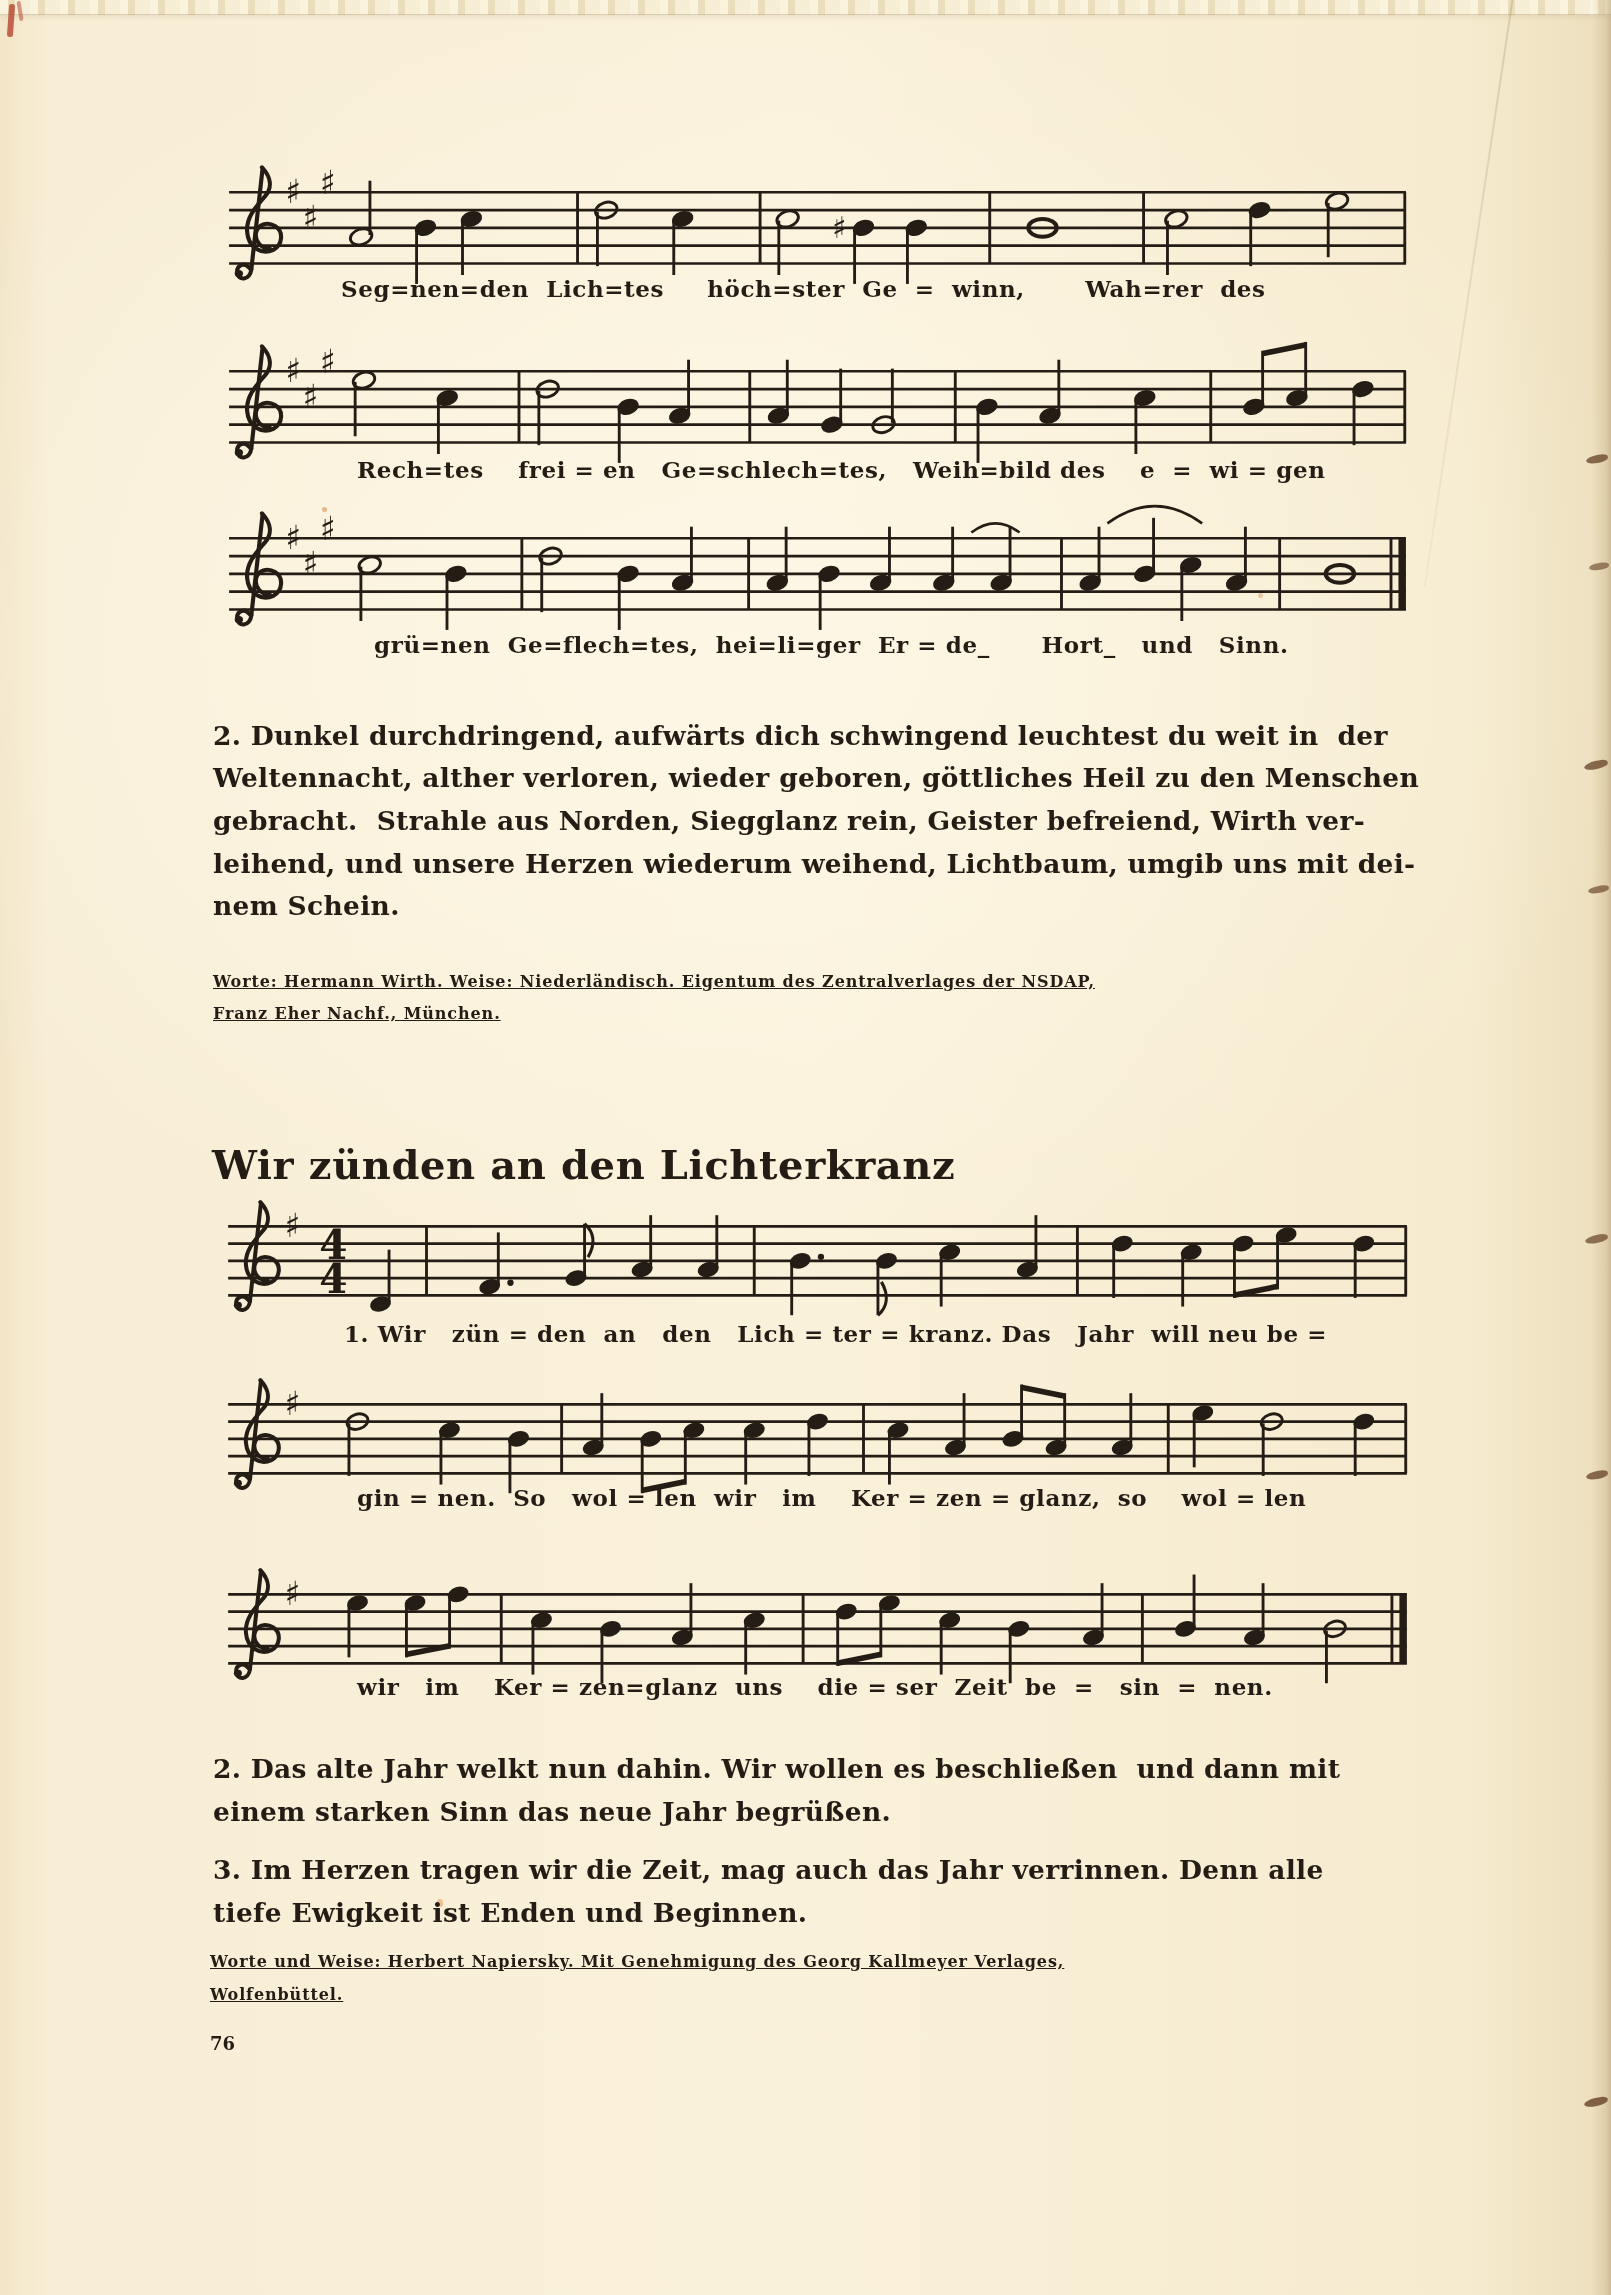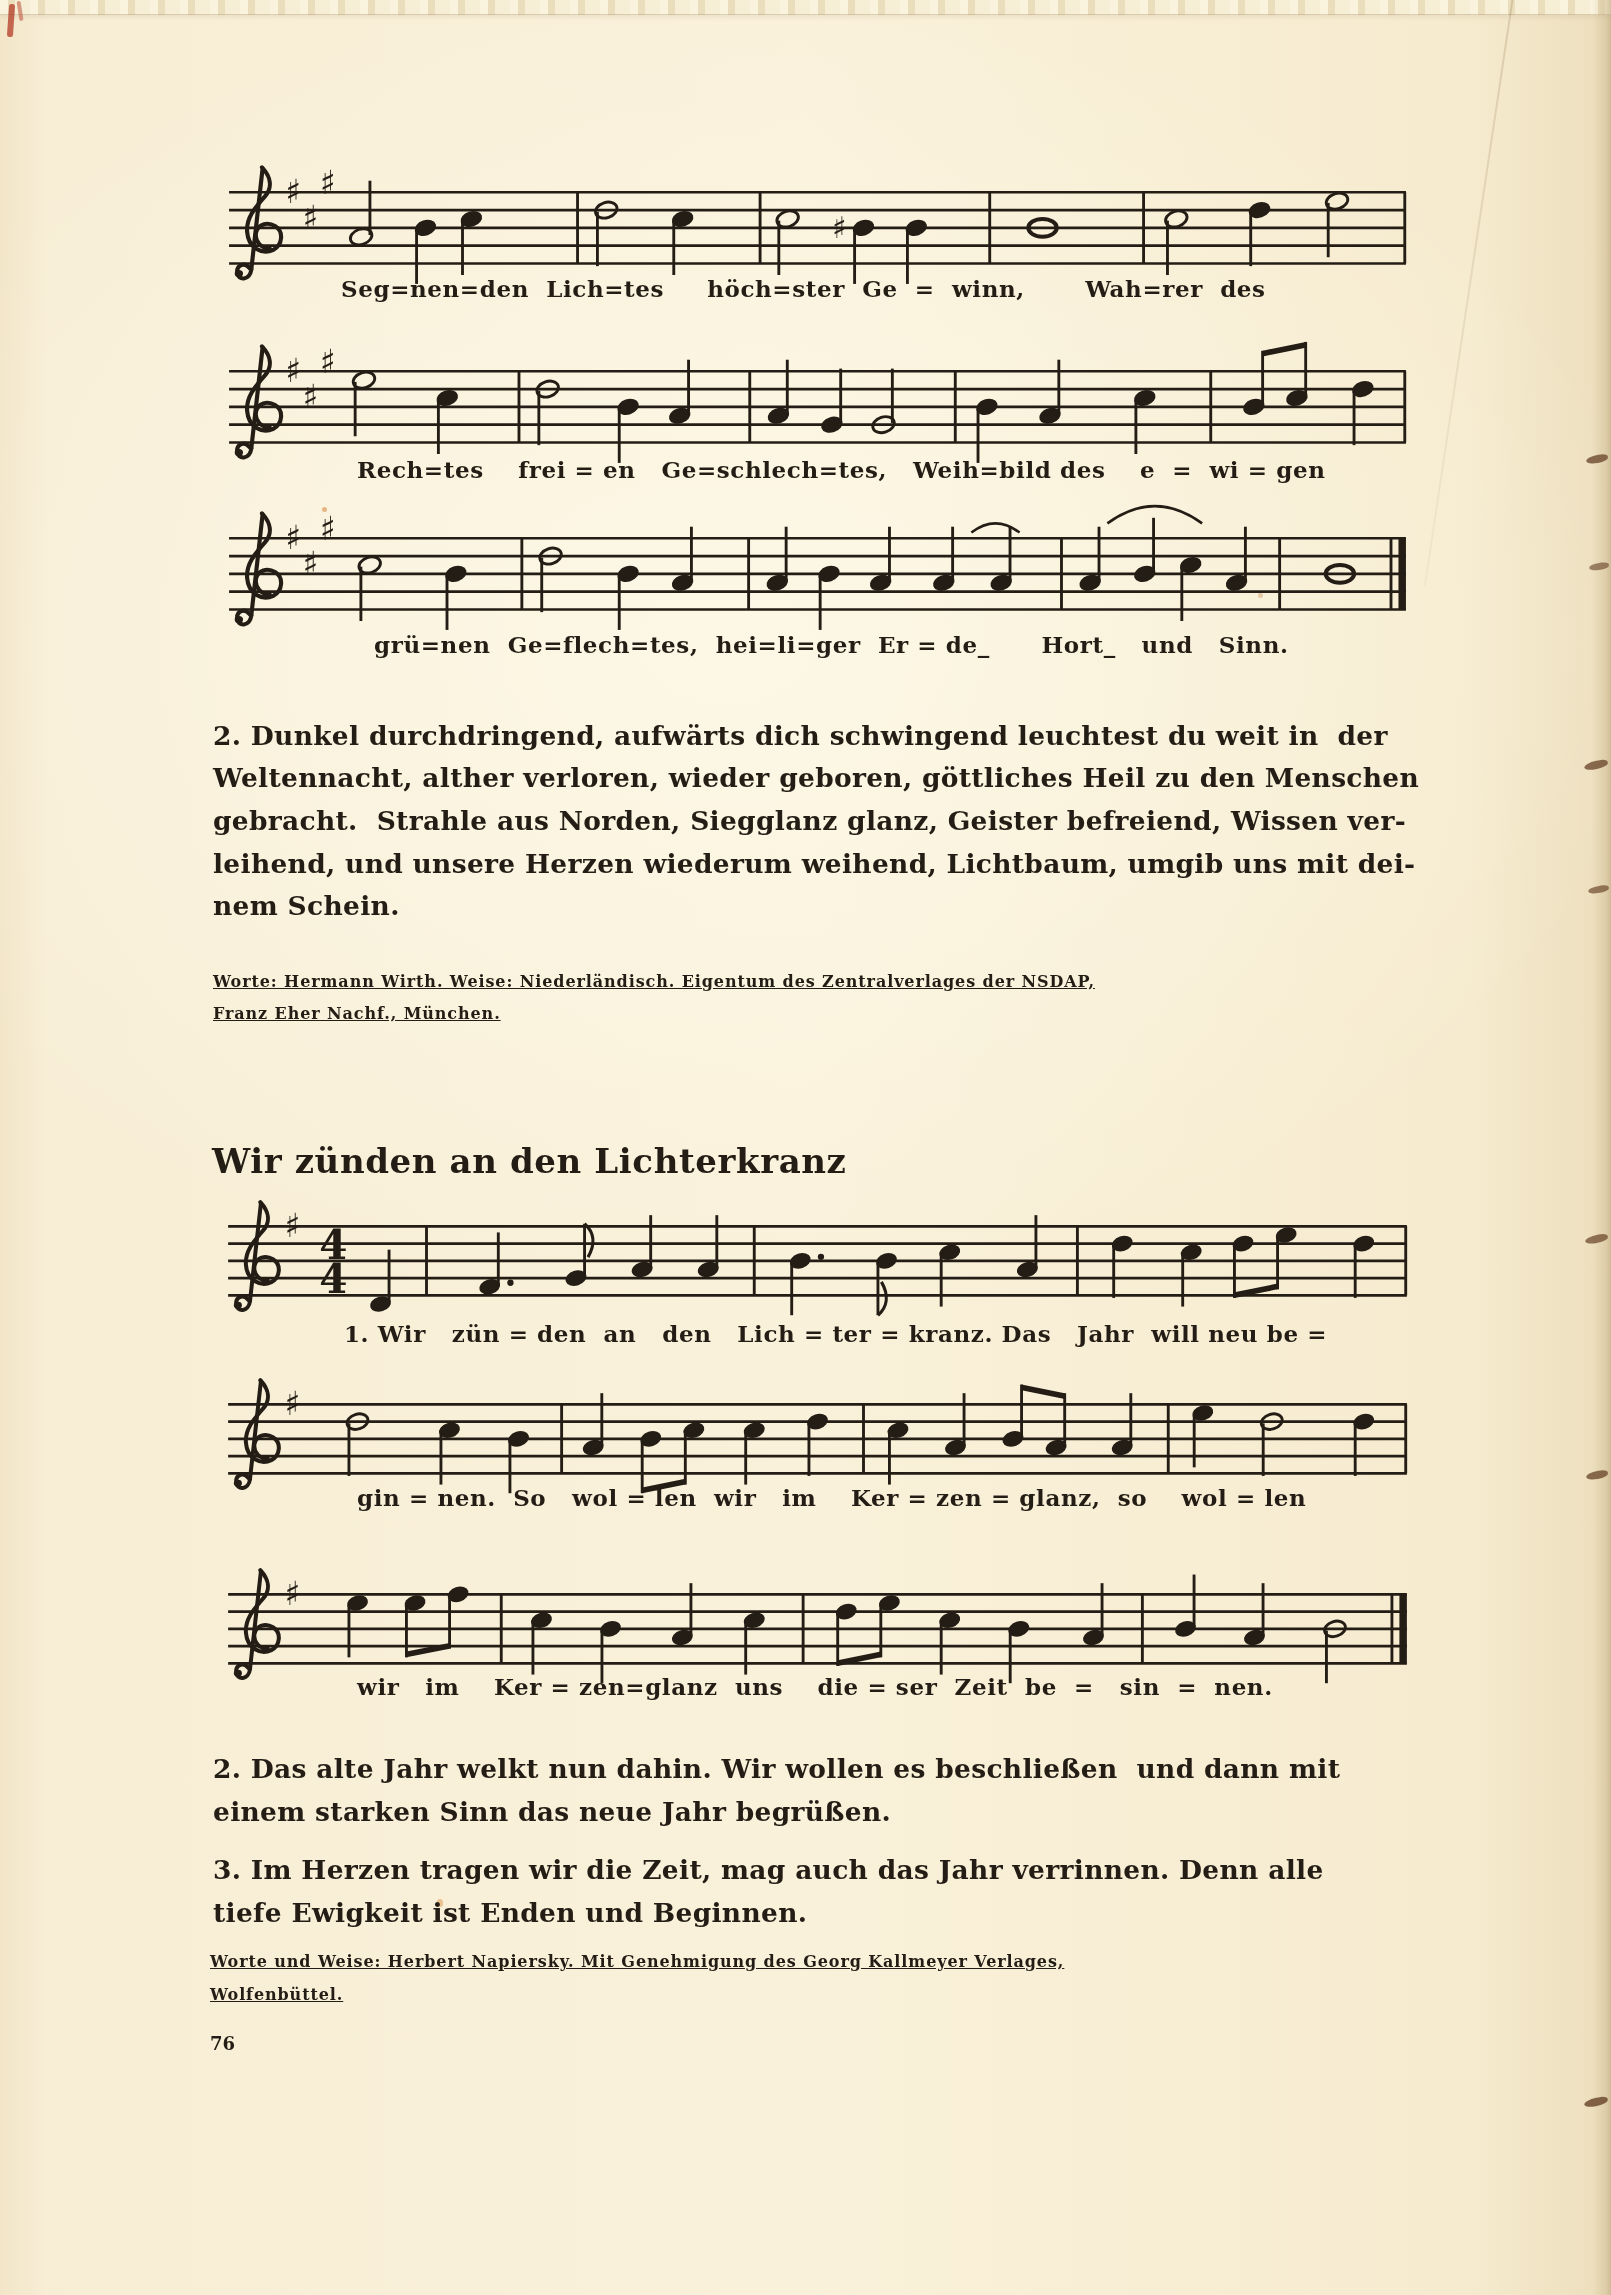--- a/index.html
+++ b/index.html
@@ -30,21 +30,21 @@
     background:linear-gradient(180deg, rgba(130,100,60,.22), rgba(130,100,60,.05));
     transform:rotate(8.5deg);transform-origin:top center;
   }
   .red-mark{position:absolute;background:#b5402c;border-radius:2.3px;opacity:.78;}
   .notch{position:absolute;background:#6d4a2e;border-radius:60% 40% 50% 50%;opacity:.8;}
   .speck{position:absolute;border-radius:50%;}
   .t{position:absolute;white-space:pre;}
   .lyric{font-size:23px;letter-spacing:0.6px;font-weight:bold;}
   .verse{font-size:26.5px;letter-spacing:0.3px;font-weight:bold;line-height:43px;}
   .credit{font-size:16px;letter-spacing:0.9px;font-weight:bold;text-decoration:underline;}
-  .heading{font-size:34px;font-weight:bold;letter-spacing:0.6px;}
+  .heading{font-size:40px;font-weight:bold;letter-spacing:0.6px;}
   .pagenum{font-size:18px;font-weight:bold;}
   .stave{position:absolute;}
   .stave svg{display:block;}
 </style>
 </head>
 <body>
 
 <div class="page">
 
   <div class="top-edge"></div>
@@ -219,21 +219,21 @@
         <ellipse cx="1755" cy="77.5" rx="19.22" ry="13.33" transform="rotate(-18 1755 77.5)" fill="#241d15" stroke="#241d15" stroke-width="0"></ellipse>
         <line x1="1770.376" y1="74.5" x2="1770.376" y2="-20.14999999999999" stroke="#241d15" stroke-width="5"></line>
         <ellipse cx="1935" cy="62" rx="24.8" ry="15.5" fill="none" stroke="#241d15" stroke-width="7"></ellipse>
       </svg>
     </div>
   <div class="t lyric" style="left:374px;top:631px;">grü=nen  Ge=flech=tes,  hei=li=ger  Er = de_      Hort_   und   Sinn.</div>
 
   <div>
     <div class="t verse" style="left:213px;top:714px;">2. Dunkel durchdringend, aufwärts dich schwingend leuchtest du weit in  der</div>
     <div class="t verse" style="left:213px;top:756px;">Weltennacht, alther verloren, wieder geboren, göttliches Heil zu den Menschen</div>
-    <div class="t verse" style="left:213px;top:799px;">gebracht.  Strahle aus Norden, Siegglanz glanz, Geister befreiend, Wissen ver-</div>
+    <div class="t verse" style="left:213px;top:799px;">gebracht.  Strahle aus Norden, Siegglanz rein, Geister befreiend, Wirth ver-</div>
     <div class="t verse" style="left:213px;top:842px;">leihend, und unsere Herzen wiederum weihend, Lichtbaum, umgib uns mit dei-</div>
     <div class="t verse" style="left:213px;top:884px;">nem Schein.</div>
   </div>
 
   <div>
     <div class="t credit" style="left:213px;top:972px;">Worte: Hermann Wirth. Weise: Niederländisch. Eigentum des Zentralverlages der NSDAP,</div>
     <div class="t credit" style="left:213px;top:1004px;">Franz Eher Nachf., München.</div>
   </div>
 
   <div class="t heading" style="left:212px;top:1141px;">Wir zünden an den Lichterkranz</div>

